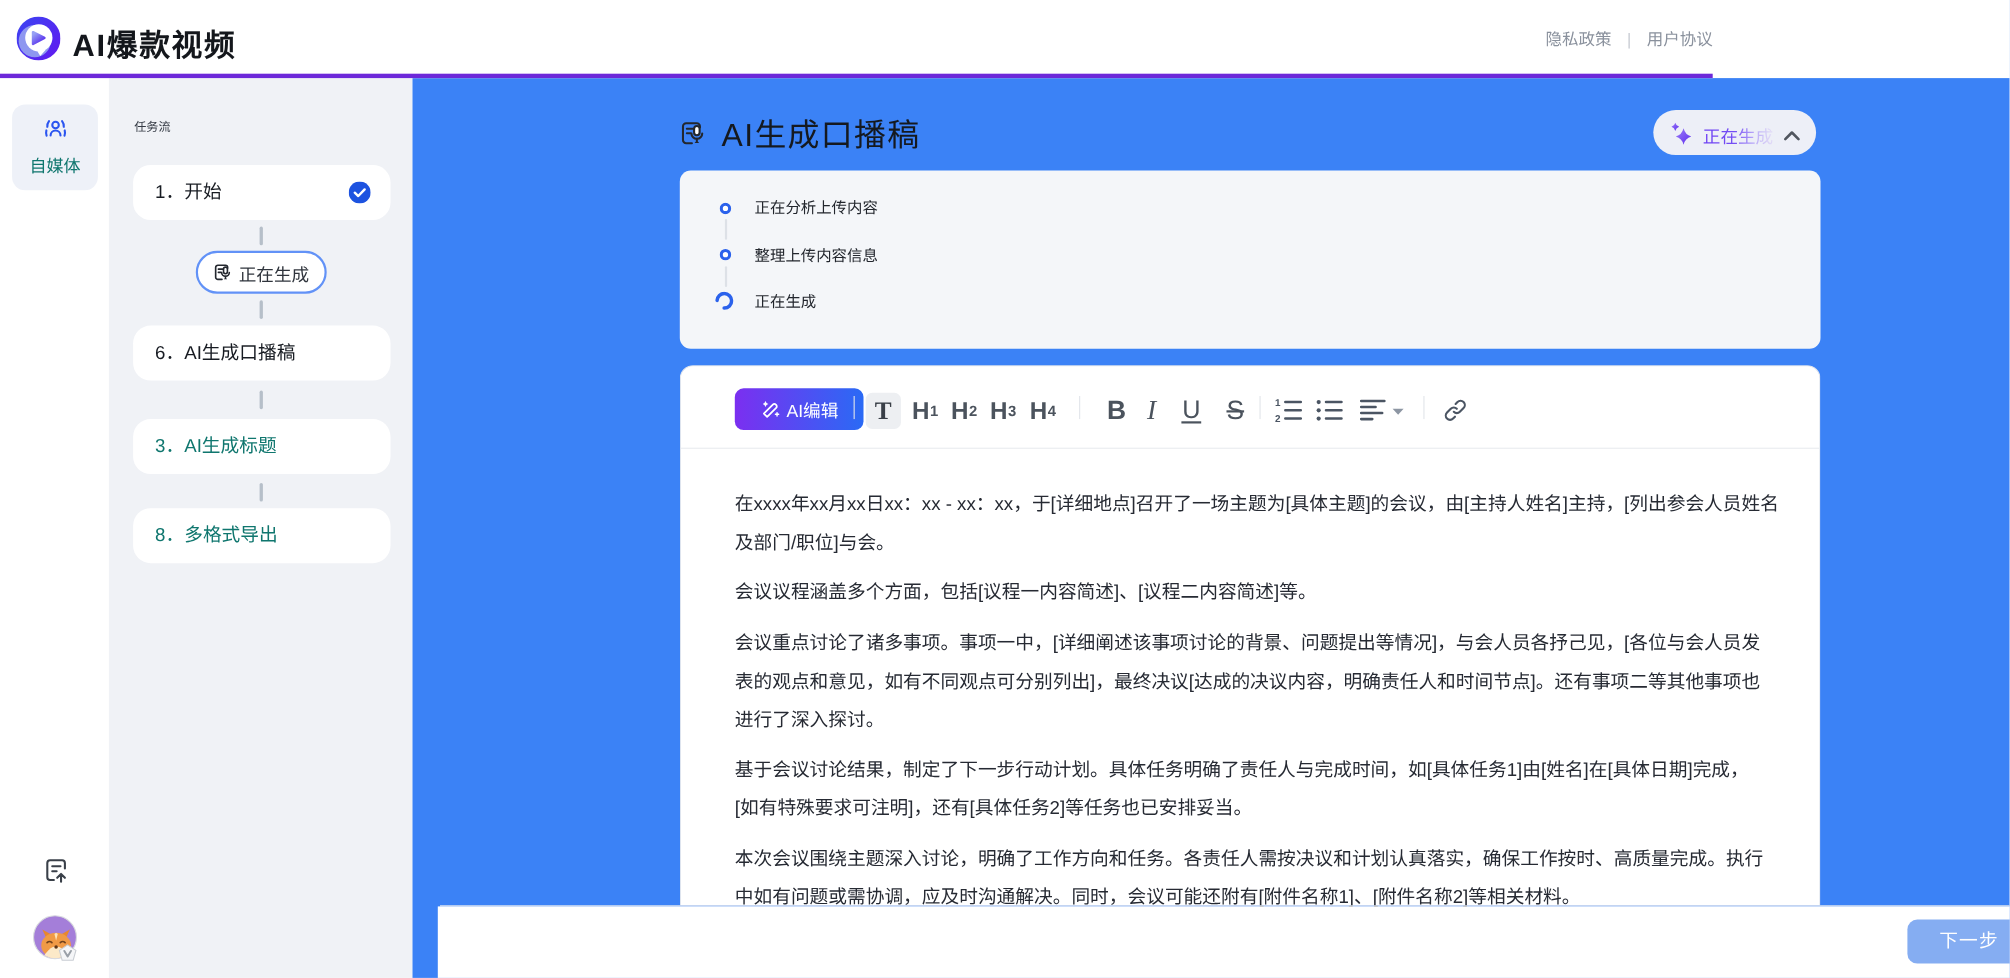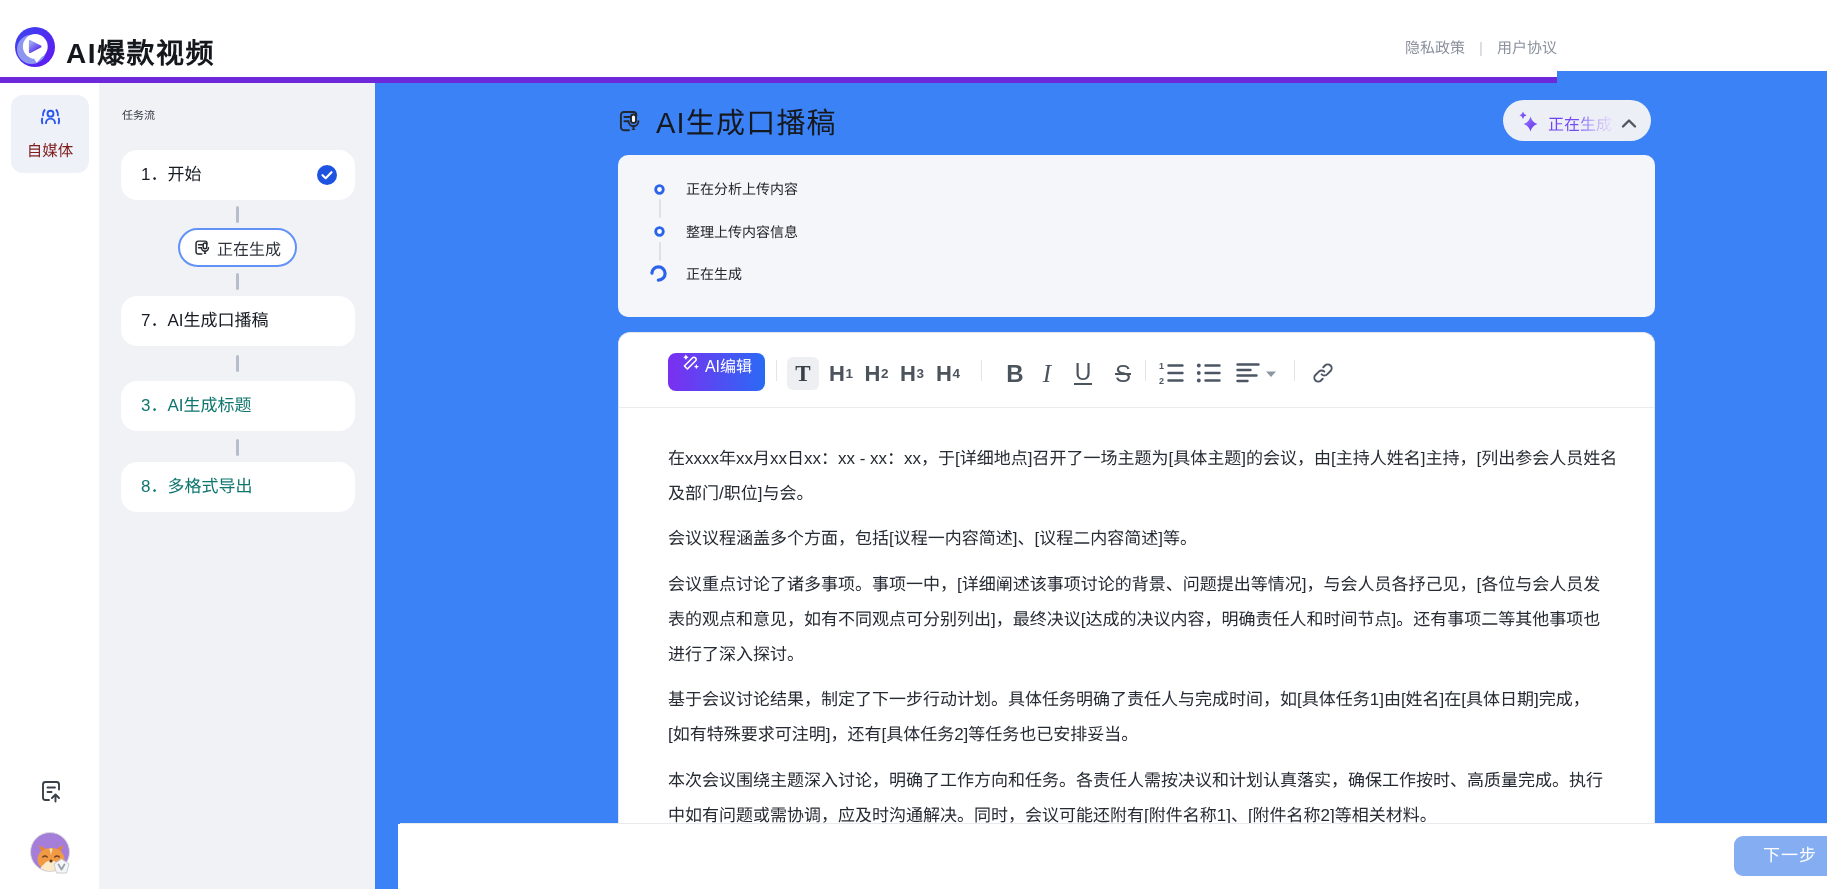--- a/index.html
+++ b/index.html
@@ -3,28 +3,28 @@
 <meta charset="utf-8">
 <title>AI爆款视频</title>
 <style>
 *{margin:0;padding:0;box-sizing:border-box;}
 html,body{width:1827px;height:889px;overflow:hidden;background:#fff;
   font-family:"Liberation Sans",sans-serif;-webkit-font-smoothing:antialiased;}
 #app{position:relative;width:1827px;height:889px;}
 .abs{position:absolute;}
 
 #header{position:absolute;left:0;top:0;width:1557px;height:71px;background:#fff;
-  border-bottom:6px solid #6d28d9;z-index:5;margin-top:12px;}
+  border-bottom:4px solid #6d28d9;z-index:5;}
 #brand{position:absolute;left:66px;top:19px;font-size:28px;font-weight:700;color:#14171c;letter-spacing:1.5px;}
 #hlinks{position:absolute;right:0px;top:24px;font-size:15px;color:#8a919d;}
 #hlinks .sep{color:#c9cdd4;margin:0 14px;}
 
 #side{position:absolute;left:0;top:71px;width:99px;height:818px;background:#fff;}
 #mediaCard{position:absolute;left:11px;top:24px;width:78px;height:78px;background:#eef1f8;border-radius:12px;text-align:center;}
-#mediaCard .lbl{position:absolute;left:0;top:43px;width:78px;font-size:15.5px;color:#7f1d1d;}
+#mediaCard .lbl{position:absolute;left:0;top:43px;width:78px;font-size:15.5px;color:#0f766e;}
 
 #panel{position:absolute;left:99px;top:71px;width:276px;height:818px;background:#f0f2f6;}
 #panel .ptitle{position:absolute;left:23px;top:35px;font-size:11px;color:#343a44;}
 .tcard{position:absolute;left:22px;width:234px;height:50px;background:#fff;border-radius:16px;
   font-size:17px;color:#171b22;line-height:50px;padding-left:20px;}
 .tcard.dis{color:#0f766e;}
 .conn{position:absolute;left:137px;width:3px;height:17px;background:#b6bfc9;border-radius:2px;}
 #pill{position:absolute;left:79px;top:157px;width:119px;height:39px;background:#fff;
   border:2px solid #6292f7;border-radius:20px;display:flex;align-items:center;justify-content:center;gap:6px;
   font-size:16px;color:#2f343c;}
@@ -39,23 +39,23 @@
   background:linear-gradient(90deg,#6a3bf3 0%,#744ef4 45%,#b7a6f8 72%,#ded7f6 95%);
   -webkit-background-clip:text;background-clip:text;color:transparent;}
 
 #status{position:absolute;left:243px;top:84px;width:1037px;height:162px;background:#f4f6f9;border-radius:10px;}
 .srow{position:absolute;left:68px;font-size:14px;color:#22262d;}
 .sconn{position:absolute;left:40.5px;width:2px;height:19px;background:#dde1e7;border-radius:1px;}
 
 #editor{position:absolute;left:243px;top:261px;width:1037px;height:491px;background:#fff;
   border:1px solid #e3e6ec;border-bottom:none;border-radius:12px 12px 0 0;}
 #toolbar{position:absolute;left:0;top:0;width:100%;height:75px;border-bottom:1px solid #e9ebef;}
-#aibtn{position:absolute;left:49px;top:20px;width:97px;height:38px;border-radius:8px;
+#aibtn{position:absolute;left:49px;top:20px;width:117px;height:38px;border-radius:8px;
   background:linear-gradient(90deg,#7b2ff0,#2a6af5);color:#fff;font-size:16px;
-  display:flex;justify-content:center;gap:6px;}
+  display:flex;align-items:center;justify-content:center;gap:6px;}
 .tdiv{position:absolute;top:27px;width:1px;height:21px;background:#e2e5ea;}
 .tbtn{position:absolute;top:24px;width:32px;height:33px;border-radius:6px;display:flex;
   align-items:center;justify-content:center;color:#4b535d;}
 .hbtn{font-weight:700;font-size:22px;letter-spacing:0;}
 .hbtn .d{font-size:13.5px;font-weight:700;margin-left:0.5px;}
 #content{position:absolute;left:0;top:76px;width:100%;padding:31.5px 12px 0 49px;
   font-size:17px;line-height:35px;color:#262a33;}
 #content p{margin-bottom:10.5px;}
 
 #fline{position:absolute;left:400px;top:823px;width:1427px;height:1px;background:#e8eaee;z-index:6;}
@@ -139,21 +139,21 @@
         <path d="M11 21.2 H5.8 A2.9 2.9 0 0 1 2.9 18.3 V5.9 A2.9 2.9 0 0 1 5.8 3 h9.6 a2.9 2.9 0 0 1 2.9 2.9 v1"></path>
         <path d="M6.4 8 h5.8 M6.4 12.2 h3.4"></path>
         <rect x="13" y="5.5" width="5" height="8.4" rx="2.5" fill="#fff" stroke-width="2.1"></rect>
         <path d="M10.6 12.3 a4.9 4.9 0 0 0 9.8 0"></path>
         <path d="M15.5 17.2 v1.6"></path>
         <path d="M15.5 18.4 L13.4 21 H17.6 Z" fill="#23272e" stroke="none"></path>
       </svg>
       <span>正在生成</span>
     </div>
     <div class="conn" style="top:202px;"></div>
-    <div class="tcard" style="top:225px;">7．AI生成口播稿</div>
+    <div class="tcard" style="top:225px;">6．AI生成口播稿</div>
     <div class="conn" style="top:284px;"></div>
     <div class="tcard dis" style="top:310px;">3．AI生成标题</div>
     <div class="conn" style="top:368px;"></div>
     <div class="tcard dis" style="top:391px;">8．多格式导出</div>
   </div>
 
   <div id="main">
     <svg id="mticon" width="24" height="24" viewBox="0 0 24 24" fill="none" stroke="#23272e" stroke-width="1.9" stroke-linecap="round" stroke-linejoin="round">
       <path d="M11 21.2 H5.8 A2.9 2.9 0 0 1 2.9 18.3 V5.9 A2.9 2.9 0 0 1 5.8 3 h9.6 a2.9 2.9 0 0 1 2.9 2.9 v1"></path>
       <path d="M6.4 8 h5.8 M6.4 12.2 h3.4"></path>

